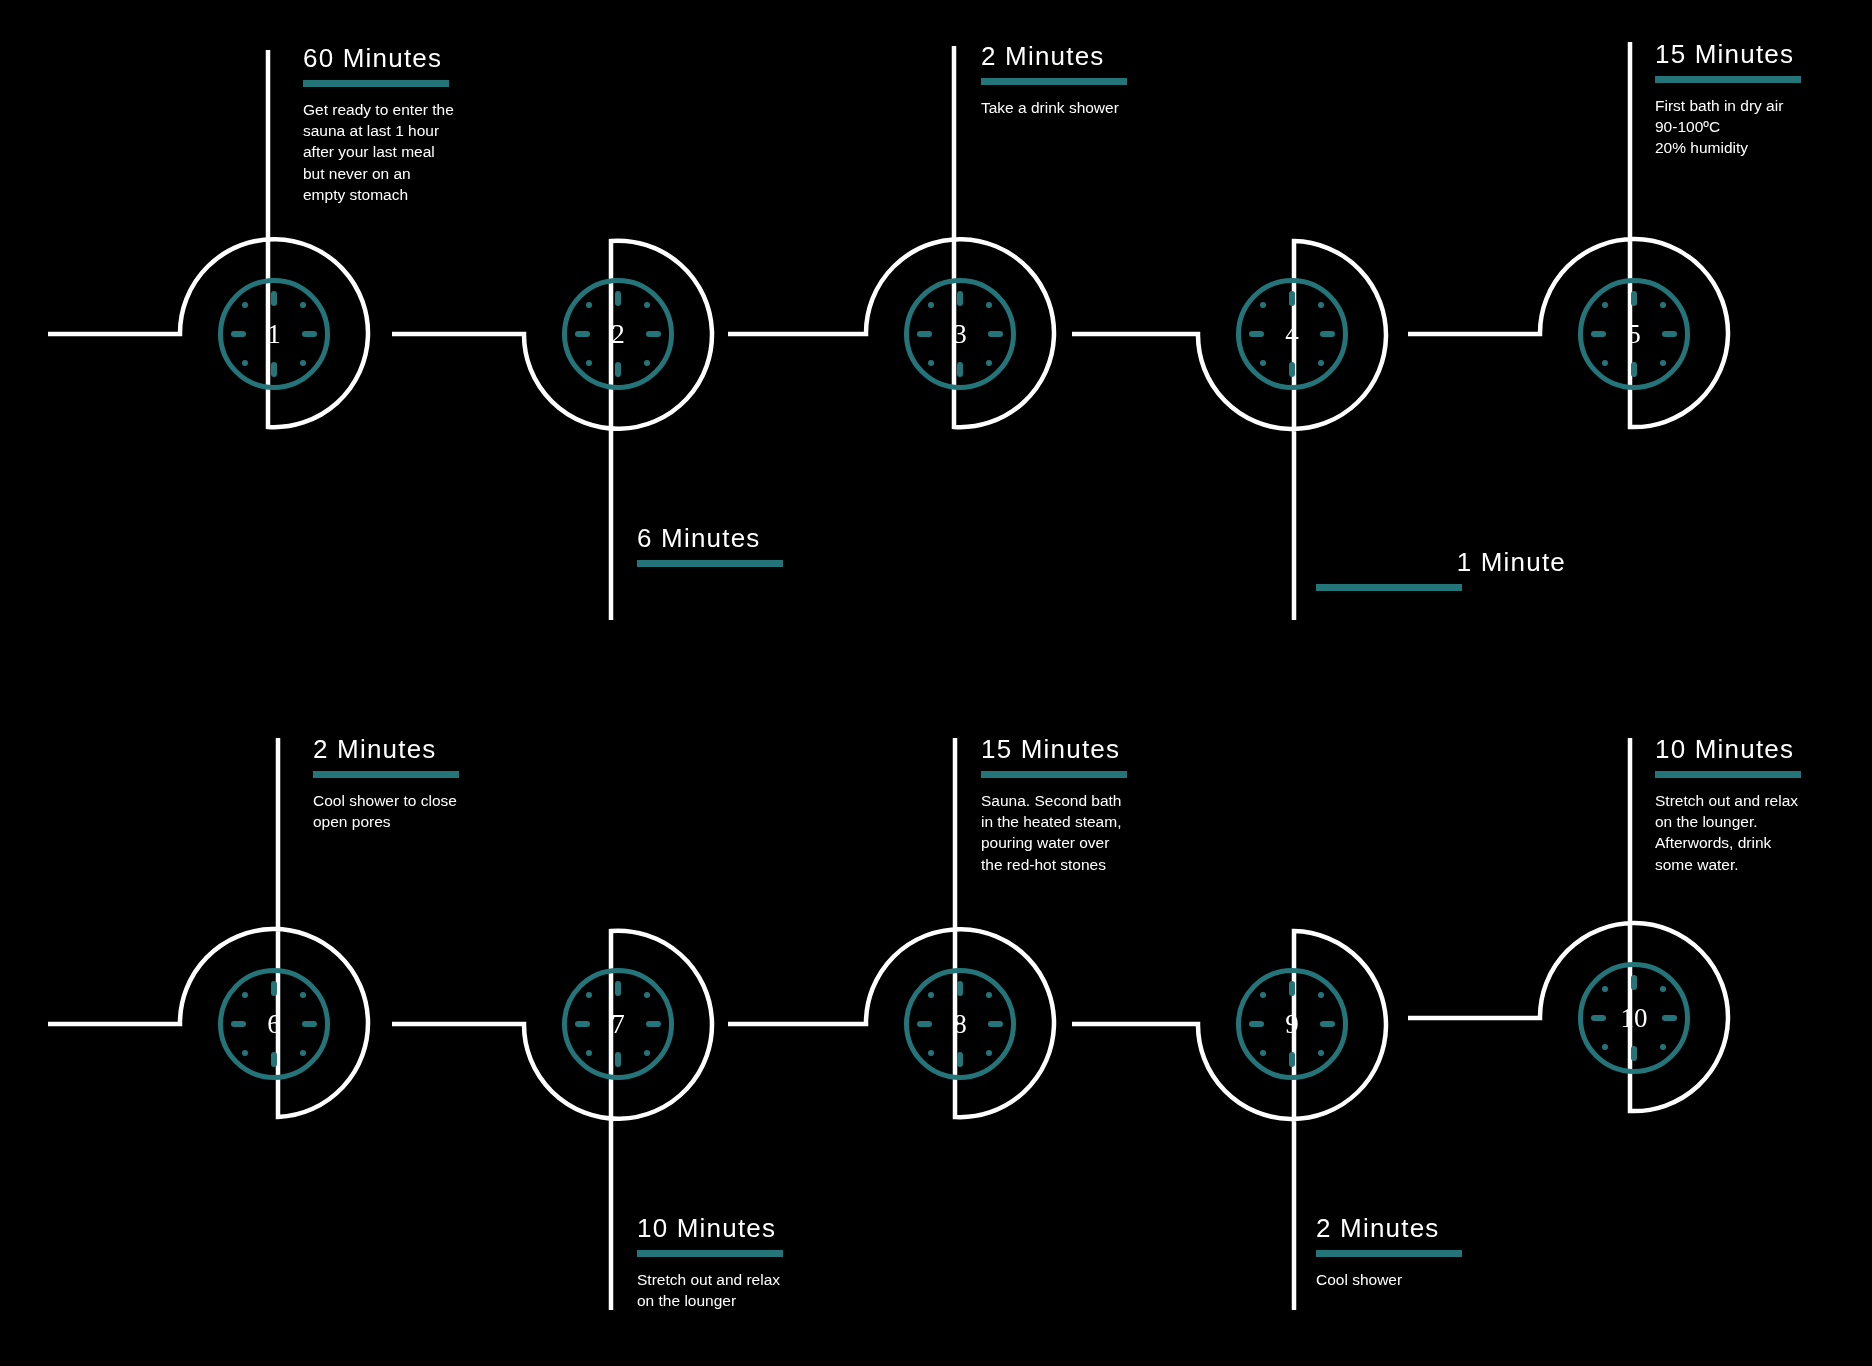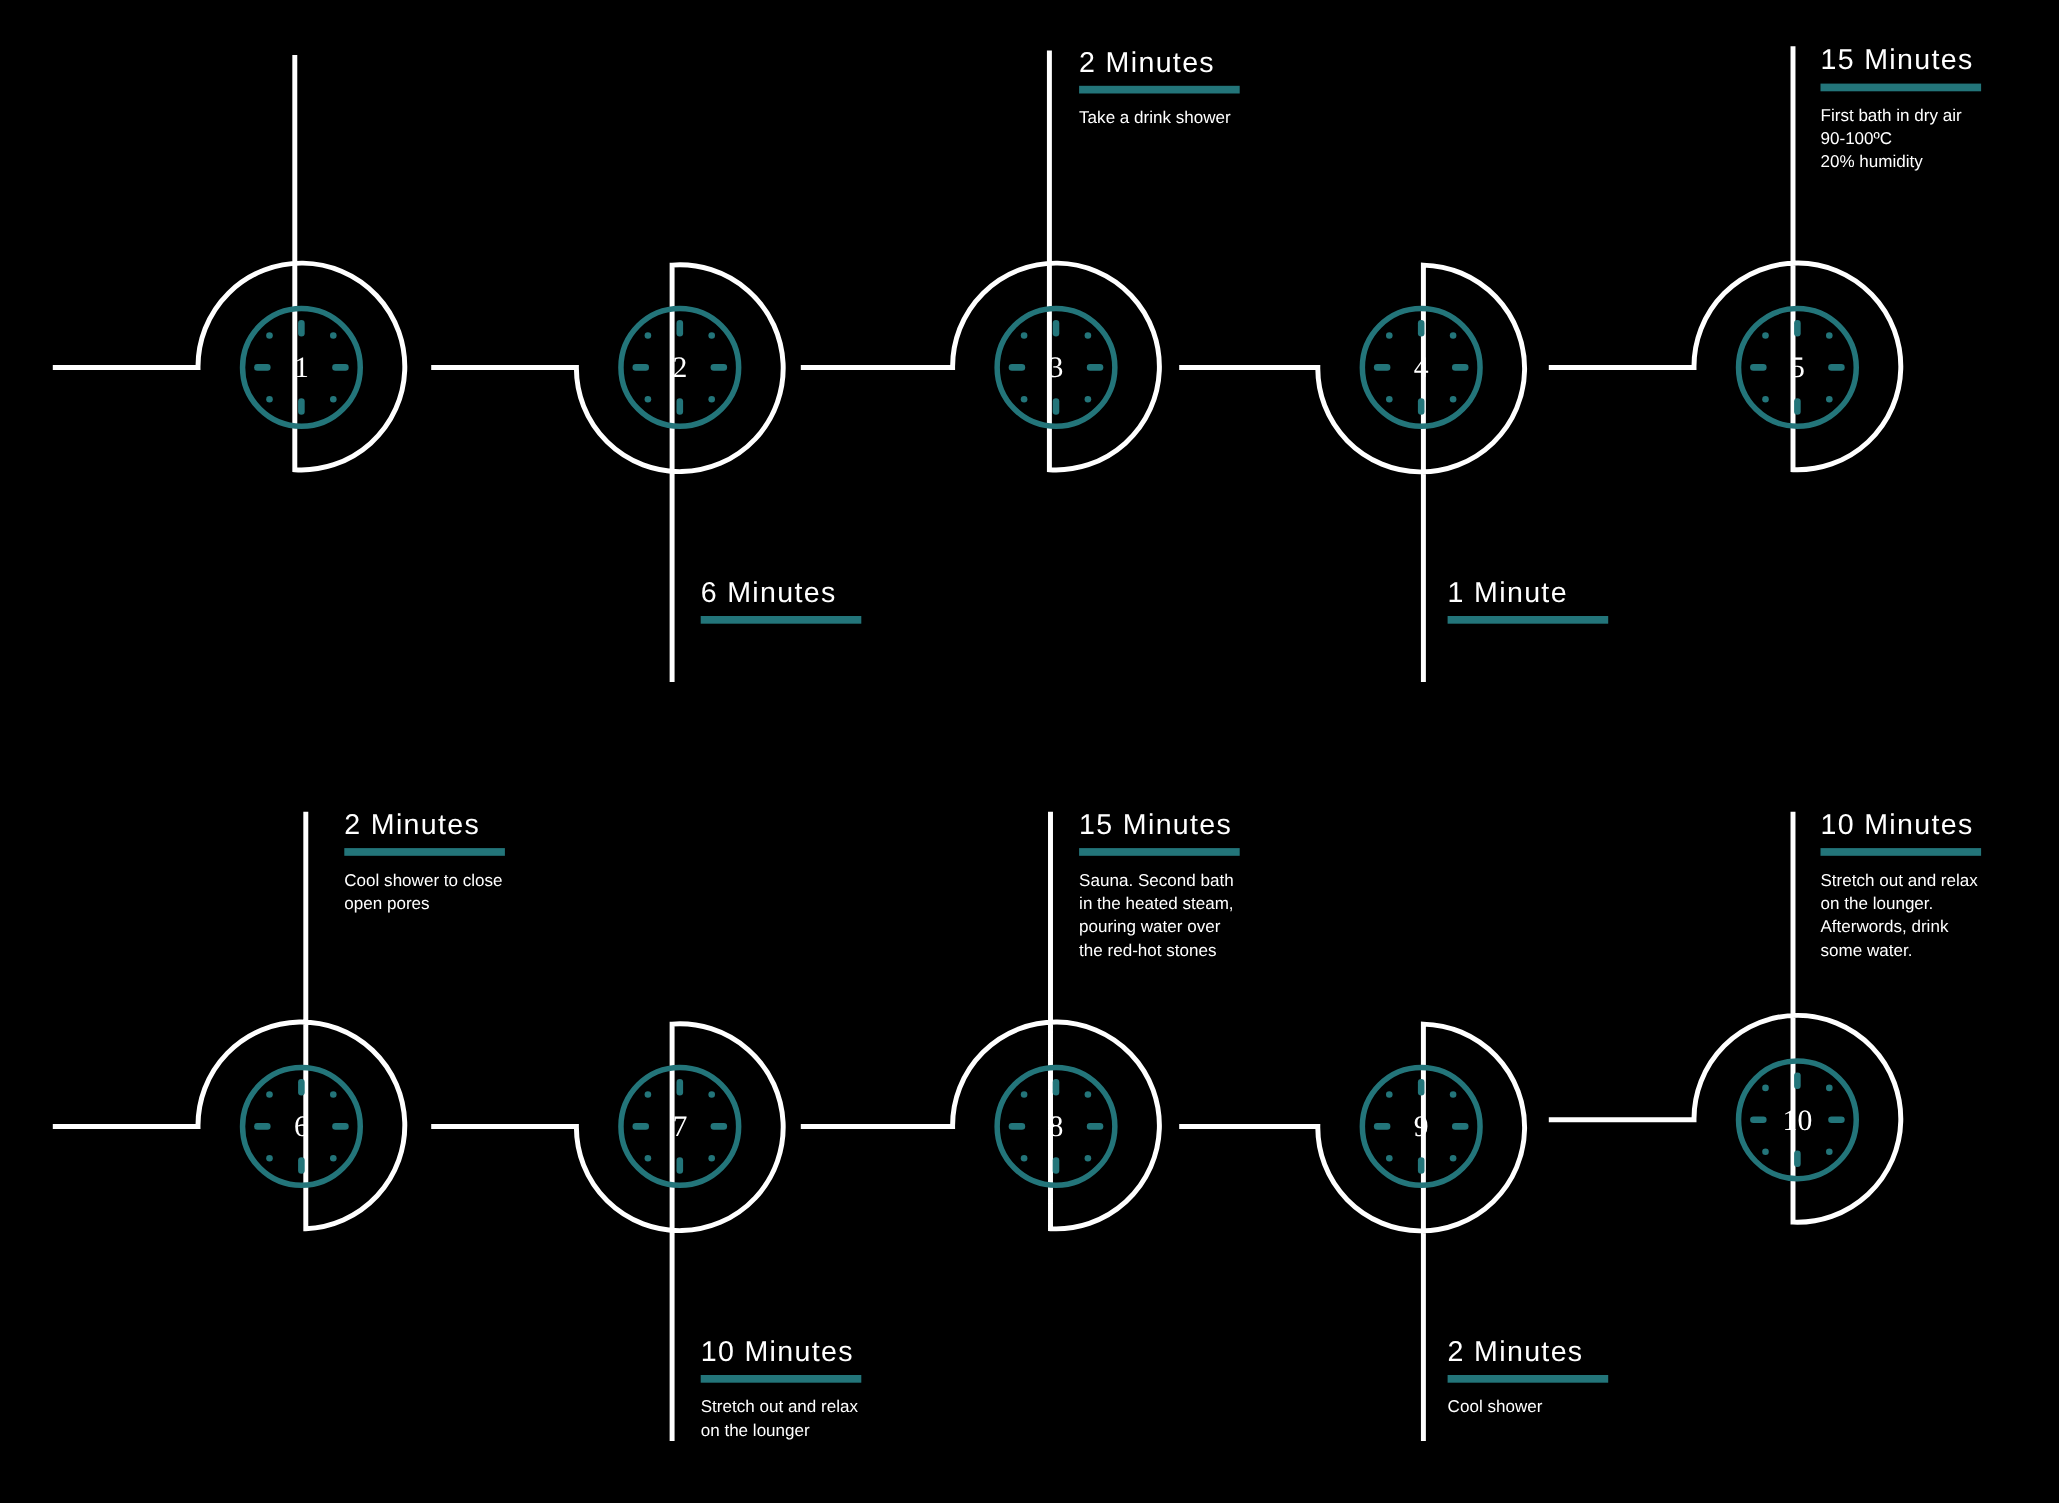--- a/index.html
+++ b/index.html
@@ -250,33 +250,42 @@
     <span class="tick major-v t6"></span>
     <span class="tick major-h t3"></span>
     <span class="tick major-h t9"></span>
     <span class="tick dot d1"></span>
     <span class="tick dot d4"></span>
     <span class="tick dot d7"></span>
     <span class="tick dot d10"></span>
     <span class="num">10</span>
   </div>
 
+  <div class="label" style="left:303px; top:44px;">
+    <div class="time">60 Minutes</div>
+    <div class="rule"></div>
+    <div class="desc">Get ready to enter the
+sauna at last 1 hour
+after your last meal
+but never on an
+empty stomach</div>
+  </div>
 
   <div class="label" style="left:637px; top:524px;">
     <div class="time">6 Minutes</div>
     <div class="rule"></div>
   </div>
 
   <div class="label" style="left:981px; top:42px;">
     <div class="time">2 Minutes</div>
     <div class="rule"></div>
     <div class="desc">Take a drink shower</div>
   </div>
 
-  <div class="label" style="left:1316px; top:524px;">
+  <div class="label" style="left:1316px; top:548px;text-align:right;">
     <div class="time">1 Minute</div>
     <div class="rule"></div>
   </div>
 
   <div class="label" style="left:1655px; top:40px;">
     <div class="time">15 Minutes</div>
     <div class="rule"></div>
     <div class="desc">First bath in dry air
 90-100ºC
 20% humidity</div>

